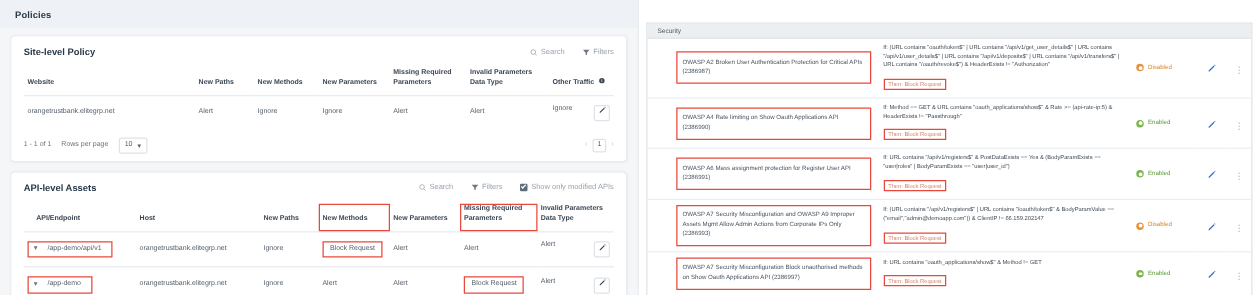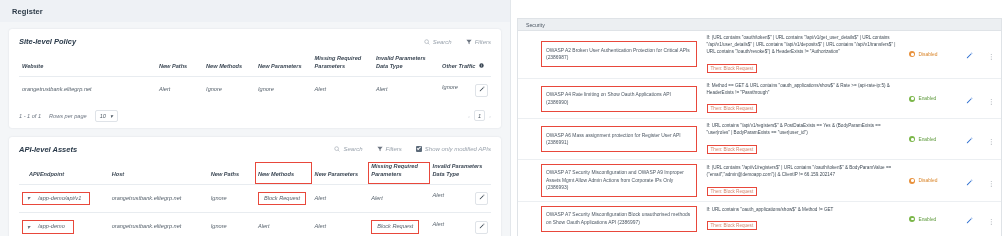--- a/index.html
+++ b/index.html
@@ -27,21 +27,20 @@
     font-size: 7.5px; font-weight: bold; color: #2c3a47;
     letter-spacing: .1px;
   }
   .card {
     background: #ffffff;
     margin: 7px 9px 0 9px;
     border-radius: 3px;
     box-shadow: 0 0 2px rgba(40,60,90,.12);
     padding: 8px 10px 6px 10px;
     position: relative;
-    font-style: italic;
   }
   .card-head {
     display: flex; align-items: center; justify-content: space-between;
     margin-bottom: 8px;
   }
   .card-title { font-size: 7.5px; font-weight: bold; color: #283848; }
   .card-tools { display: flex; align-items: center; gap: 14px; }
   .tool {
     display: flex; align-items: center; gap: 3px;
     font-size: 6px; color: #9aa3ad;
@@ -143,21 +142,21 @@
   .kebab { color: #8b939c; font-size: 7px; letter-spacing: 0; line-height: .6; text-align: center; }
 </style>
 </head>
 <body>
 
 <div class="screen">
 
   <div class="left-panel">
 
     <div class="policies-header">
-      <span>Register</span>
+      <span>Policies</span>
     </div>
 
     <div class="card">
       <div class="card-head">
         <div class="card-title">Site-level Policy</div>
         <div class="card-tools">
           <div class="tool">
             <span>
               <svg width="6" height="6" viewBox="0 0 16 16">
                   <circle cx="7" cy="7" r="5" fill="none" stroke="#9aa3ad" stroke-width="1.6"></circle>

